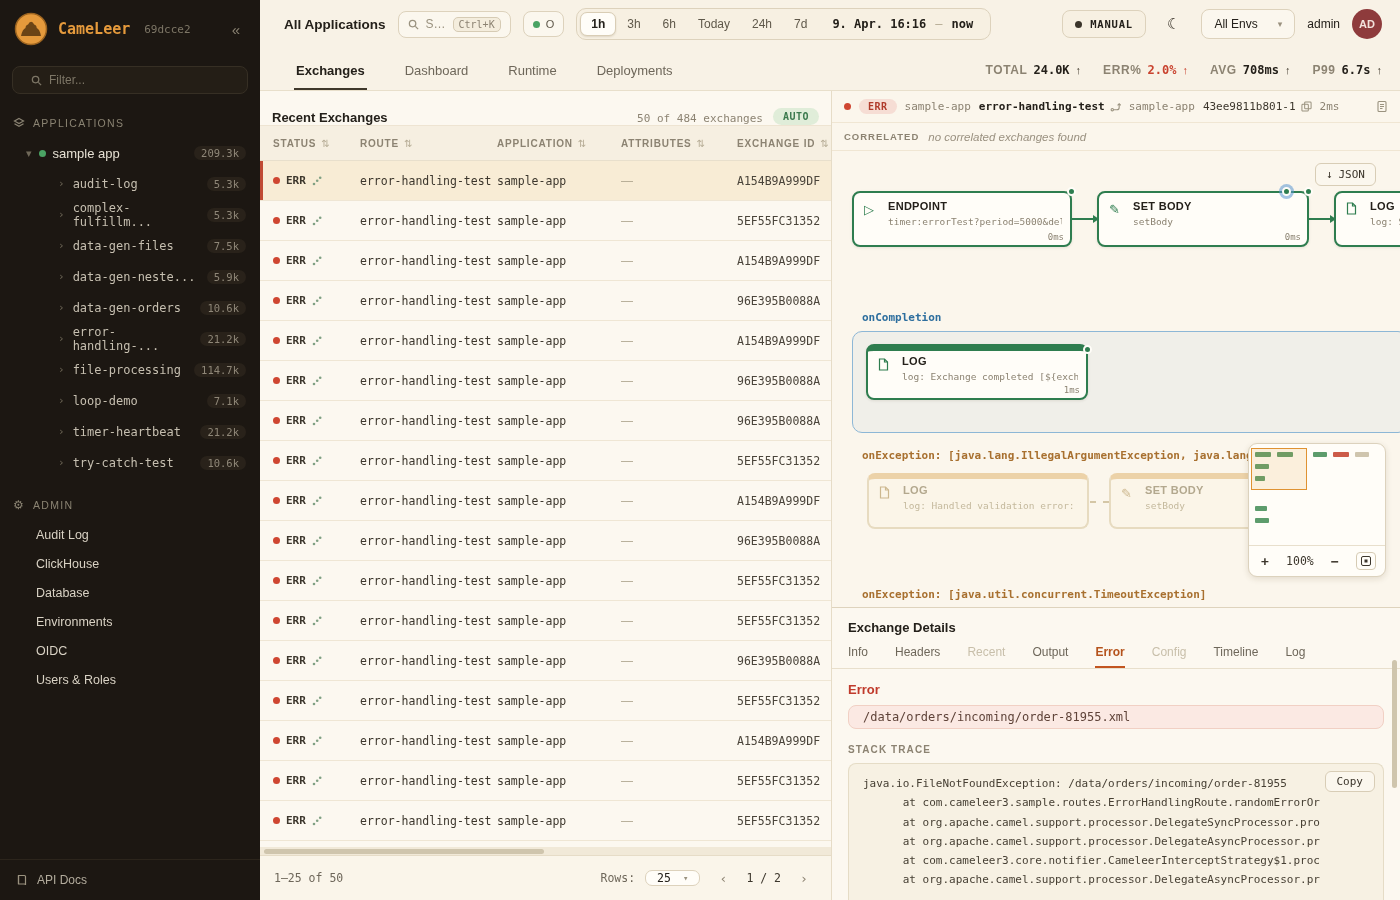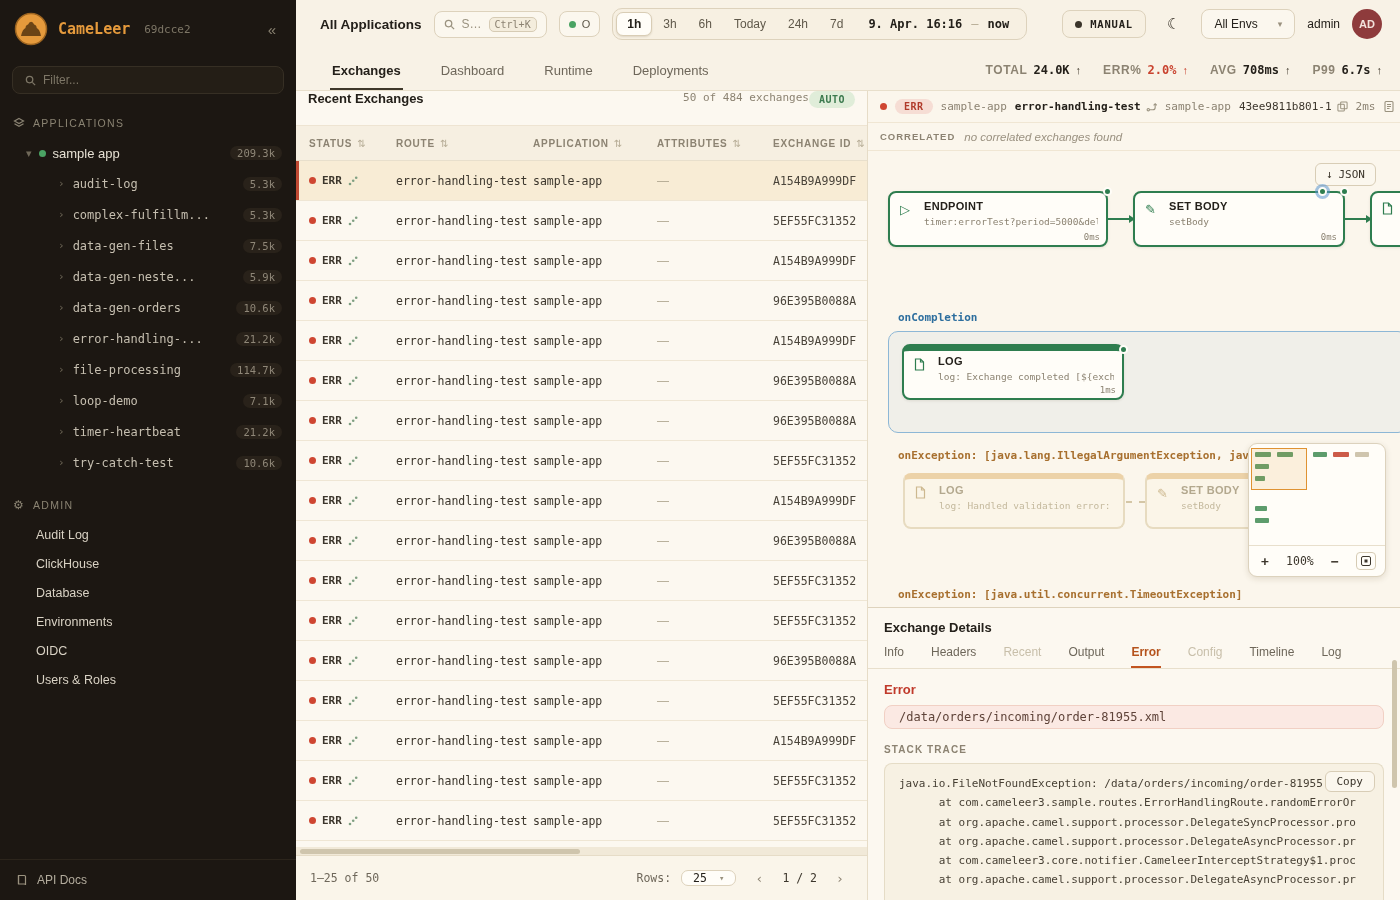--- a/index.html
+++ b/index.html
@@ -9,27 +9,27 @@
     --cream:#f8f2e6; --panel:#fcf8f0; --border:#e6dcc7; --border2:#ddd2bc;
     --green:#2e7d4f; --red:#c9432f; --blue:#2d6e9e; --orange:#a8702f;
   }
   *{box-sizing:border-box;margin:0;padding:0}
   body{background:#e9e2d3;font-family:var(--sans);-webkit-font-smoothing:antialiased}
   button{font:inherit;background:none;border:0;cursor:pointer;color:inherit}
   input{font:inherit;outline:none}
   .app{position:relative;width:1400px;height:900px;display:flex;overflow:hidden;background:var(--cream);color:var(--ink)}
 
   
-  .sidebar{width:296px;flex:none;background:#1c1712;color:#cfc8ba;display:flex;flex-direction:column}
+  .sidebar{width:260px;flex:none;background:#1c1712;color:#cfc8ba;display:flex;flex-direction:column}
   .logo-row{display:flex;align-items:center;gap:10px;padding:12px 14px 10px}
   .logo-badge{width:34px;height:34px;flex:none}
   .logo-name{font:700 15px var(--mono);color:#e59a3c}
   .logo-ver{font:11px var(--mono);color:#7d7666;margin-left:4px}
   .collapse-btn{margin-left:auto;color:#8a8372;font-size:15px;padding:2px 6px}
-  .filter-wrap{margin:10px 12px 14px;display:flex;align-items:center;gap:7px;background:#241e16;border:1px solid #362f24;border-radius:8px;padding:6px 12px;color:#7d7666}
+  .filter-wrap{margin:10px 12px 14px;display:flex;align-items:center;gap:7px;background:#241e16;border:1px solid #362f24;border-radius:8px;padding:6px 18px;color:#7d7666}
   .filter-wrap input{flex:1;background:transparent;border:0;color:#cfc8ba;font-size:12px;min-width:0}
   .filter-wrap input::placeholder{color:#7d7666}
   .side-section{display:flex;align-items:center;gap:8px;padding:0 13px;height:30px;font-size:10.5px;font-weight:400;letter-spacing:1.3px;color:#8a8372}
   .app-row{display:flex;align-items:center;gap:7px;height:30px;padding:0 14px 0 26px;font-size:13px;color:#e6e0d3;cursor:pointer}
   .chev{color:#6f6858;font-size:11px;flex:none}
   .gdot{width:7px;height:7px;border-radius:50%;background:#4aa363;flex:none}
   .count{margin-left:auto;font:10.5px var(--mono);color:#8f8778;background:#29221a;padding:1px 7px;border-radius:9px}
   .route-row{display:flex;align-items:center;gap:8px;height:31px;padding:0 14px 0 58px;font:12px var(--mono);color:#c6bfb0;cursor:pointer}
   .admin-wrap{margin-top:12px}
   .admin-item{display:flex;align-items:center;height:29px;padding:0 14px 0 36px;font-size:12.5px;color:#d9d2c4;cursor:pointer}
@@ -69,21 +69,21 @@
   .stat-label{font-size:12px;font-weight:700;letter-spacing:.6px;color:var(--muted)}
   .stat-value{font:700 12px var(--mono);color:var(--ink)}
   .stat-arrow{font-size:11px;color:#3f382b}
   .stat.red .stat-value,.stat.red .stat-arrow{color:var(--red)}
 
   
   .content{flex:1;display:flex;min-height:0}
 
   
   .xpanel{width:572px;flex:none;display:flex;flex-direction:column;border-right:1px solid var(--border);background:var(--panel)}
-  .x-head{height:34px;flex:none;display:flex;align-items:flex-start;gap:0;padding:0 12px}
+  .x-head{height:34px;flex:none;display:flex;align-items:flex-end;gap:10px;padding:0 12px}
   .x-title{font-size:13px;font-weight:700}
   .x-count{margin-left:auto;font:11px var(--mono);color:var(--muted)}
   .auto-badge{font:700 10px var(--mono);letter-spacing:.5px;color:#3c7a4e;background:#e0edd9;border-radius:10px;padding:3px 10px}
   .thead{display:grid;grid-template-columns:87px 137px 124px 116px 1fr;height:36px;flex:none;align-items:center;background:#f6efe1;border-top:1px solid #eee4d2;border-bottom:1px solid #e8dfcc;padding-left:13px;font-size:10px;font-weight:700;letter-spacing:.8px;color:var(--muted)}
   .th{display:flex;gap:5px;align-items:center;cursor:pointer}
   .sort{color:#b5ab94;font-size:10px;font-weight:400}
   .tbody{flex:1;overflow:hidden}
   .trow{display:grid;grid-template-columns:87px 137px 124px 116px 1fr;height:40px;align-items:center;border-bottom:1px solid #efe6d4;padding-left:13px;font-size:12px;color:#3c362c;cursor:pointer}
   .trow.selected{background:#f8ecd5;box-shadow:inset 3px 0 0 #c04a33}
   .c-status{display:flex;gap:6px;align-items:center;font:700 11px var(--mono)}

